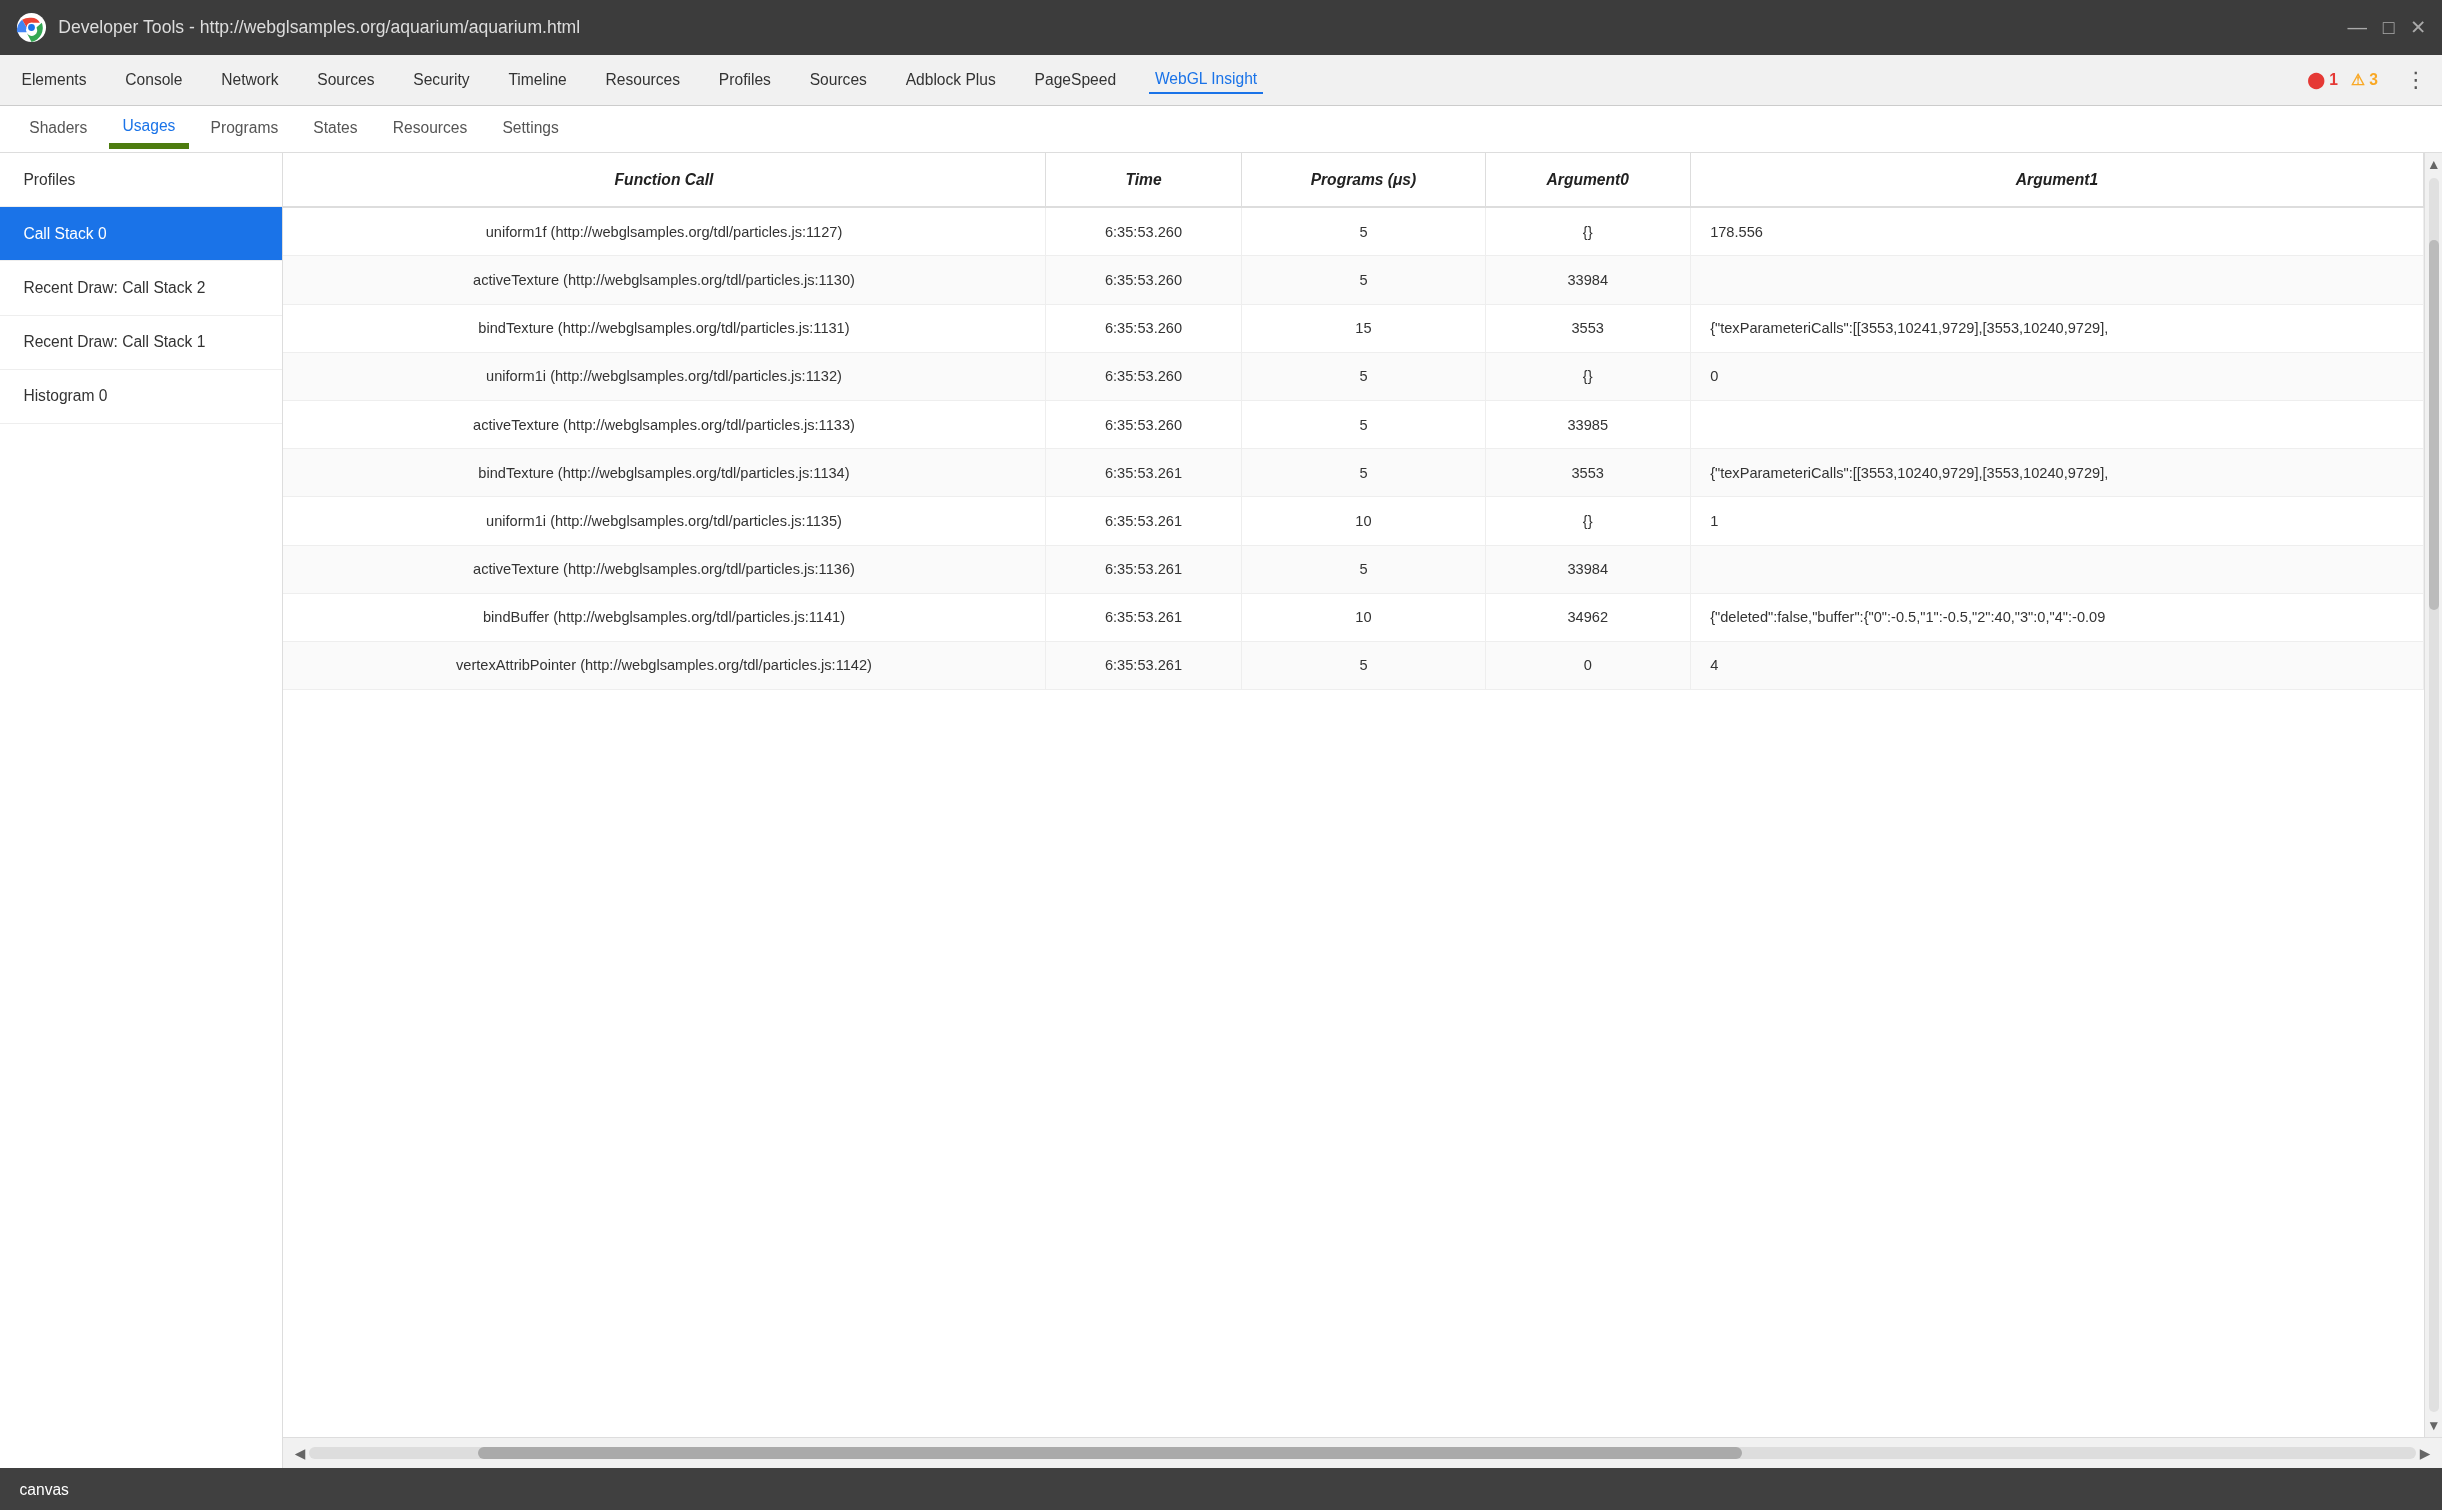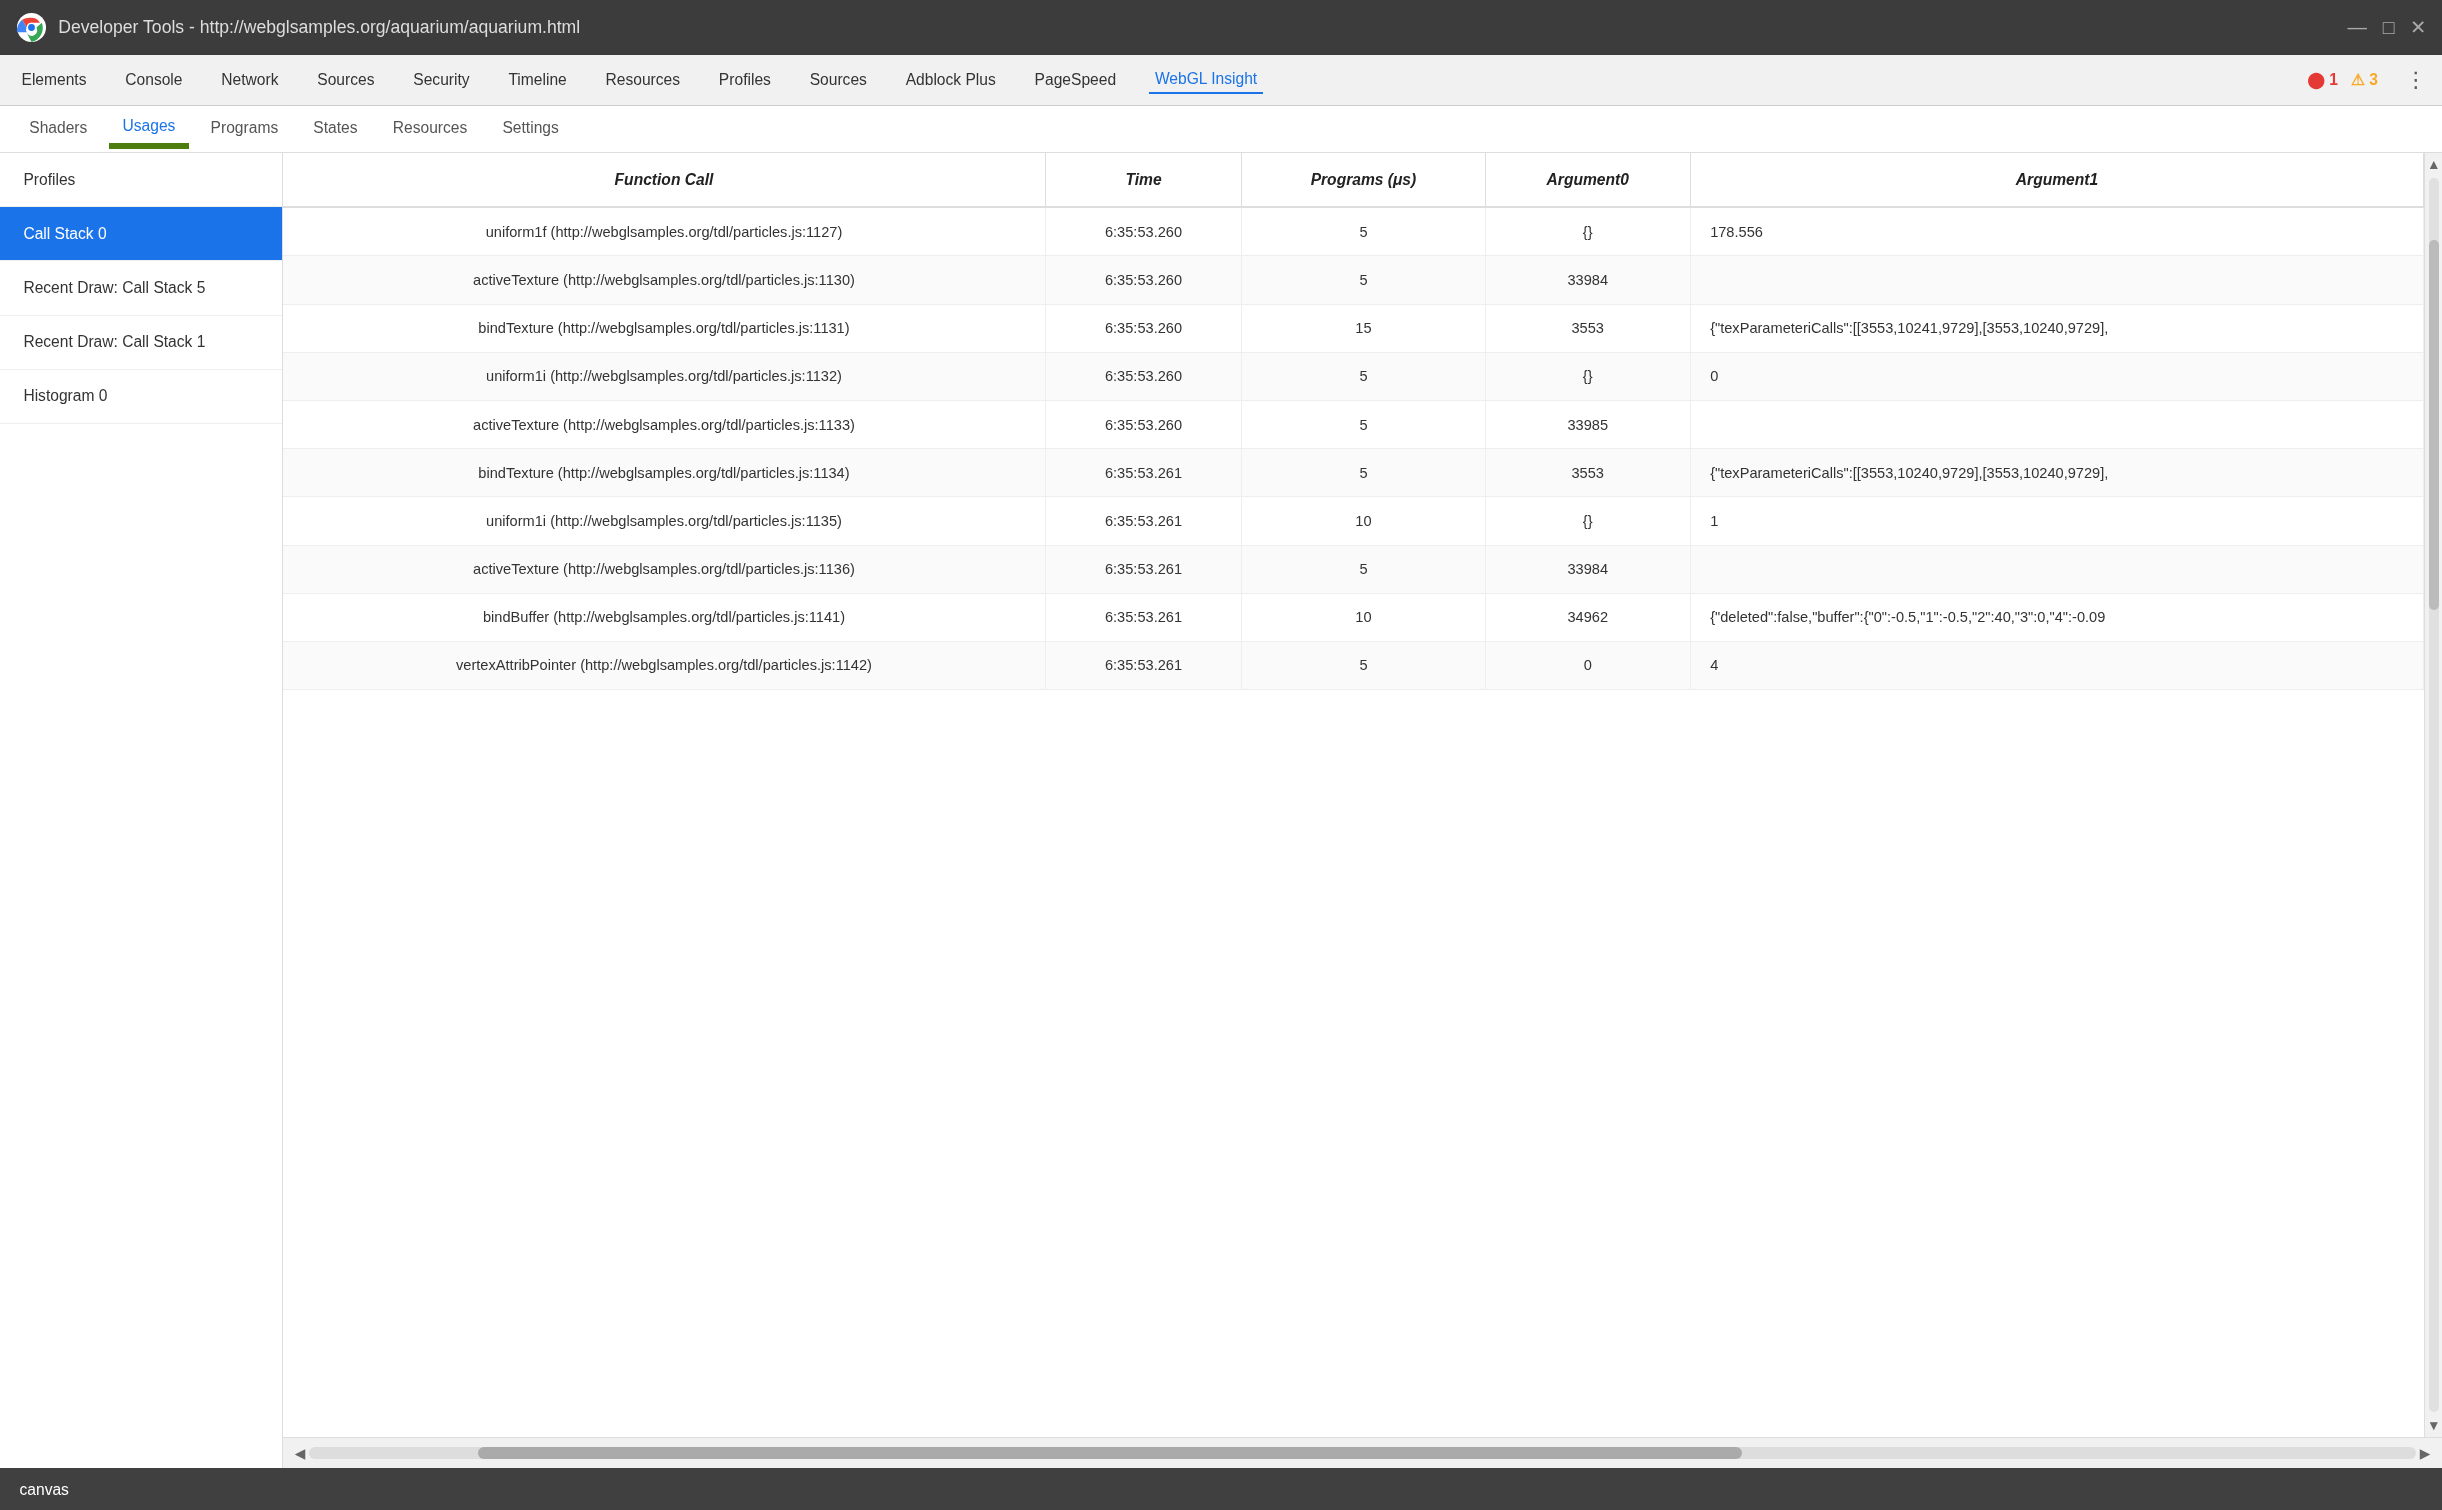--- a/index.html
+++ b/index.html
@@ -196,21 +196,21 @@
   <span class="tab">States</span>
   <span class="tab">Resources</span>
   <span class="tab">Settings</span>
 </div>
 
 <div class="main">
 
   <div class="sidebar">
     <div class="sidebar-item">Profiles</div>
     <div class="sidebar-item active">Call Stack 0</div>
-    <div class="sidebar-item">Recent Draw: Call Stack 5</div>
+    <div class="sidebar-item">Recent Draw: Call Stack 2</div>
     <div class="sidebar-item">Recent Draw: Call Stack 1</div>
     <div class="sidebar-item">Histogram 0</div>
   </div>
 
   <div style="flex:1; display:flex; flex-direction:column; overflow:hidden;">
     <div style="flex:1; display:flex; overflow:hidden;">
       <div class="content">
         <table class="data-table">
           <thead>
             <tr>

